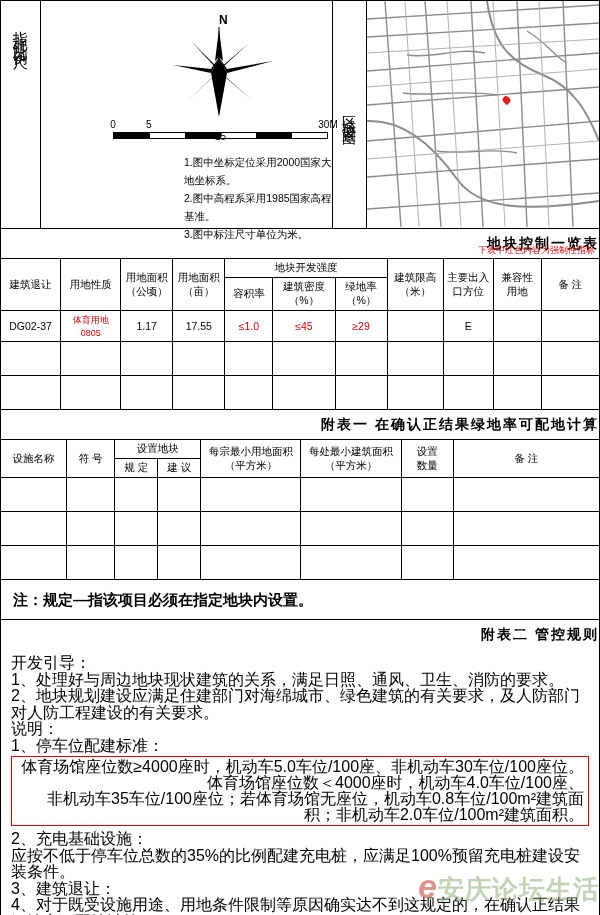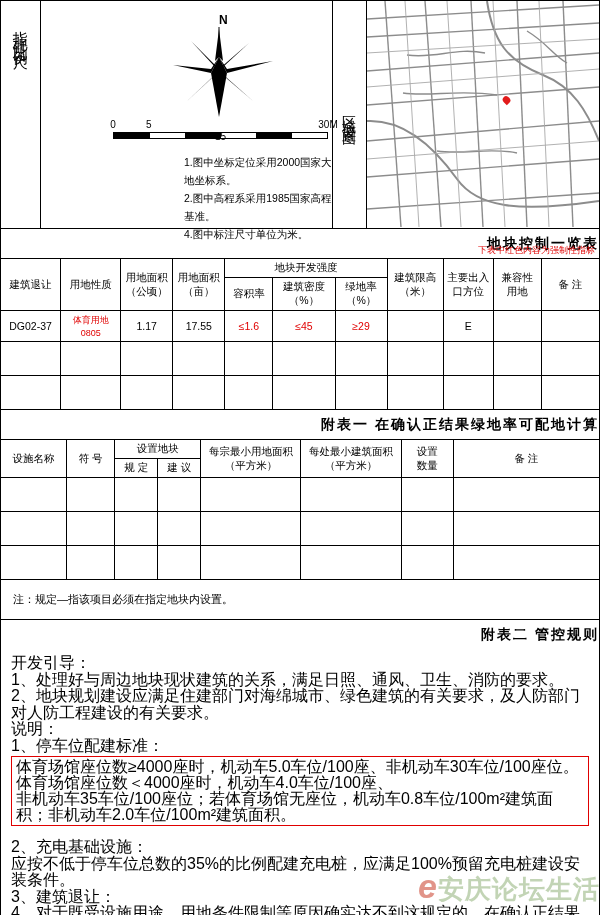--- a/index.html
+++ b/index.html
@@ -175,36 +175,38 @@
     line-height: 11px;
   }
   .tall td { height: 23px; }
   .blankrow td { height: 29px; }
 
   
   .note-box {
     border: 1px solid #000;
     border-top: none;
     padding: 8px 12px 8px 12px;
-    font-size: 11px;
+    font-size: 15px;
     line-height: 23px;
+    font-weight: bold;
   }
   .rule-box {
     border: 1px solid #000;
     border-top: none;
     padding: 6px 10px 8px 10px;
     font-size: 16px;
     line-height: 16.5px;
   }
   .rule-box p { margin: 0; }
   .redbox {
     border: 1px solid #e00000;
     padding: 2px 4px;
-    margin: 2px 0 13px 0;
+    margin: 2px 0 5px 0;
     line-height: 16px;
+    text-align: right;
   }
   .watermark {
     position: absolute;
     right: 0;
     bottom: 8px;
     font-size: 26px;
     color: rgba(120,160,90,0.45);
     font-weight: bold;
     letter-spacing: 1px;
     pointer-events: none;
@@ -255,21 +257,21 @@
             <i class="dark"></i>
             <i class="light"></i>
             <i class="dark"></i>
             <i class="light"></i>
         </div>
       </div>
 
       <div class="notes">
         <div>1.图中坐标定位采用2000国家大地坐标系。</div>
         <div>2.图中高程系采用1985国家高程基准。</div>
-        <div>4.图中标注尺寸单位为米。</div>
+        <div>3.图中标注尺寸单位为米。</div>
       </div>
     </div>
 
     <div class="loc-title">
       <span>区域位置图</span>
     </div>
 
     <div class="loc-map">
       <svg width="232" height="226" viewBox="0 0 232 226">
         <rect x="0" y="0" width="232" height="226" fill="#ffffff"></rect>
@@ -344,21 +346,21 @@
       <td>绿地率（%）</td>
     </tr>
     <tr class="tall">
       <td>DG02-37</td>
       <td>
         <span class="celltag">体育用地</span><br>
         <span class="celltag">0805</span>
       </td>
       <td>1.17</td>
       <td>17.55</td>
-      <td class="red">≤1.6</td>
+      <td class="red">≤1.0</td>
       <td class="red">≤45</td>
       <td class="red">≥29</td>
       <td></td>
       <td>E</td>
       <td></td>
       <td></td>
     </tr>
     <tr class="blankrow">
       <td></td>
           <td></td>

